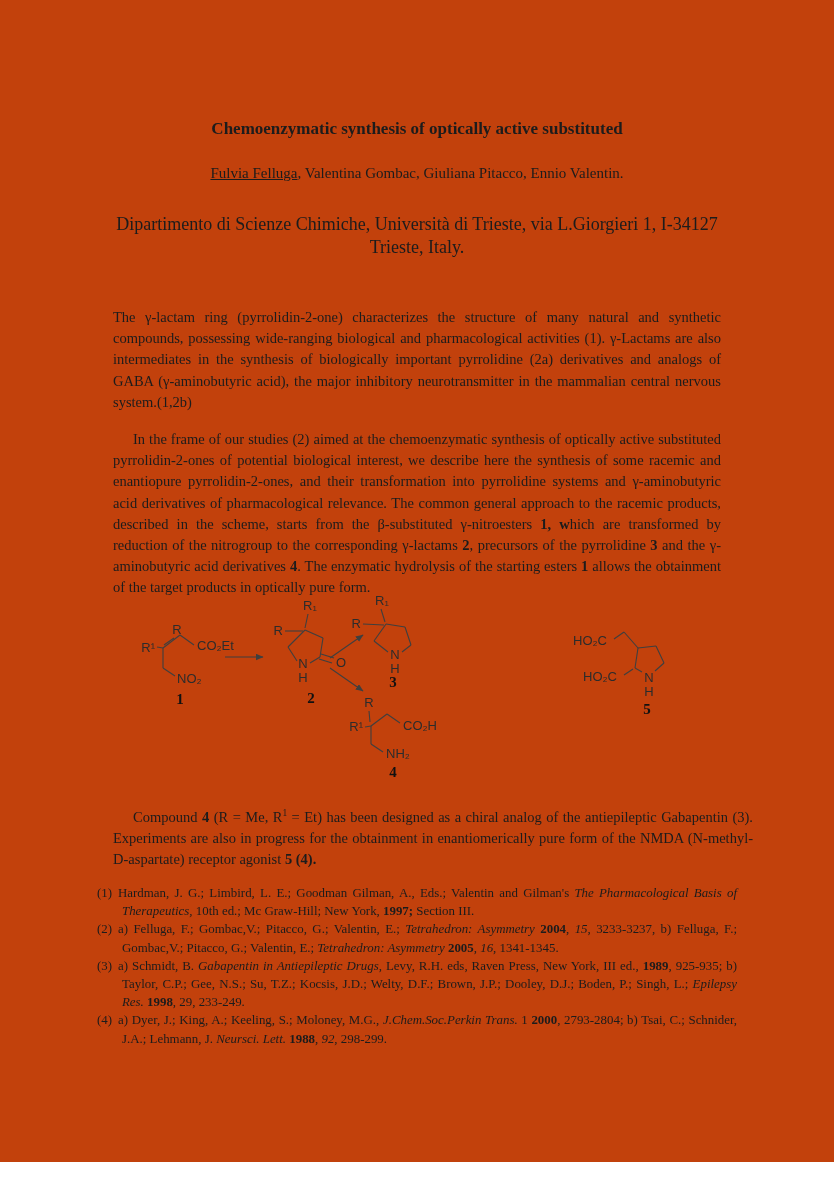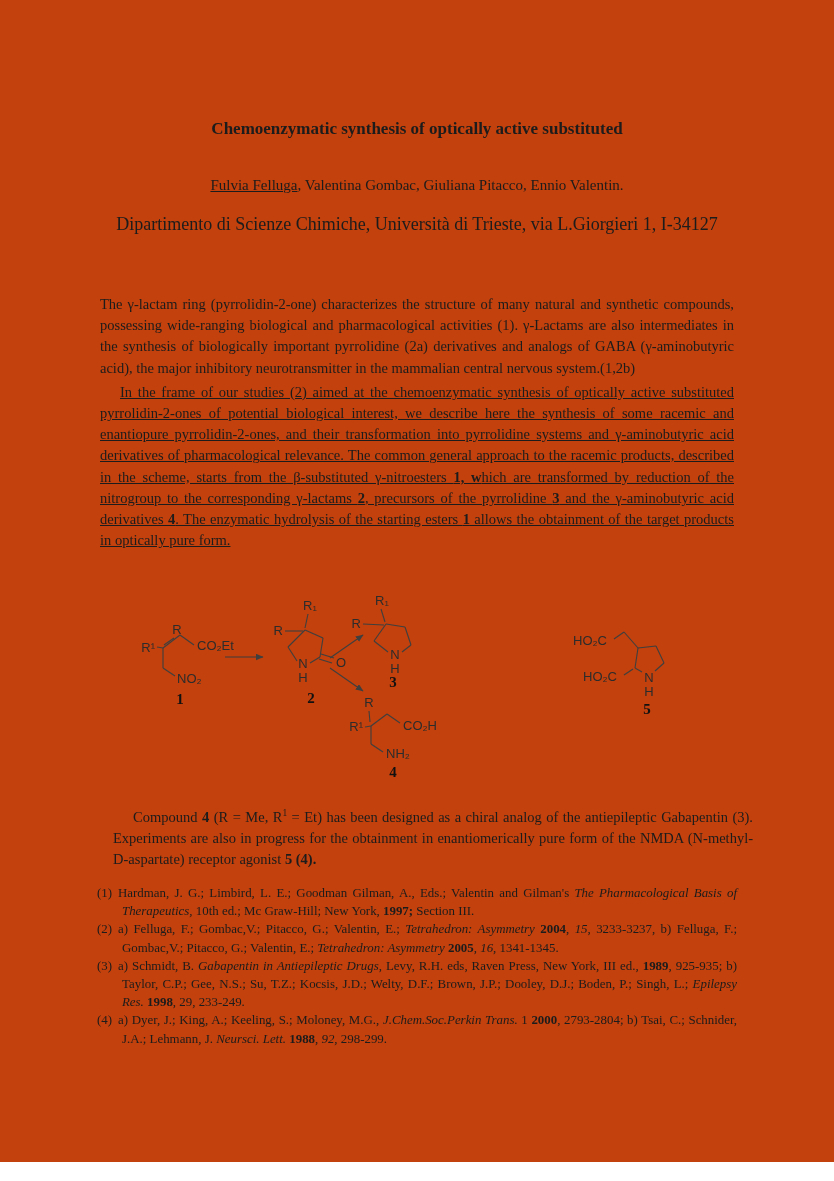--- a/index.html
+++ b/index.html
@@ -5,35 +5,35 @@
   html,body { margin:0; padding:0; background:#ffffff; }
   .page {
     position:relative; width:834px; height:1162px; background:#c2410c;
     font-family:"Liberation Serif", serif; color:#1c1c1c; overflow:hidden;
   }
   .title {
     position:absolute; left:97px; top:116px; width:640px;
     text-align:center; font-weight:bold; font-size:17px; line-height:25px;
   }
   .authors {
-    position:absolute; left:97px; top:177px; width:640px;
+    position:absolute; left:97px; top:165px; width:640px;
     text-align:center; font-size:15px;
   }
   .authors .u { text-decoration:underline; }
   .affil {
     position:absolute; left:97px; top:213px; width:640px;
     text-align:center; font-size:18px; line-height:22.5px;
   }
   .affil .email { font-style:italic; }
   .body-text {
     position:absolute; left:97px; top:291px; width:640px;
     font-size:14.5px; line-height:21.2px; text-align:justify;
   }
-  .body-text p { margin:3px; }
-  .indent { text-indent:20px;text-decoration:underline; }
+  .body-text p { margin:16px; }
+  .indent { text-indent:20px; }
   .p3 {
     position:absolute; left:97px; top:791px; width:640px;
     font-size:14.5px; line-height:21.2px; text-align:justify; text-indent:20px; margin:16px;
   }
   .scheme { position:absolute; left:97px; top:588px; width:640px; height:200px; }
   .scheme svg { display:block; }
   .scheme text {
     font-family:"Liberation Sans","DejaVu Sans",sans-serif;
     font-size:13px; fill:#2c2c2c;
   }
@@ -56,20 +56,21 @@
 <div class="page">
 
   <div class="title">
     <div>Chemoenzymatic synthesis of optically active substituted</div>
   </div>
 
   <div class="authors"><span class="u">Fulvia Felluga</span><span>, Valentina Gombac, Giuliana Pitacco, Ennio Valentin.</span></div>
 
   <div class="affil">
     <div>Dipartimento di Scienze Chimiche, Università di Trieste, via L.Giorgieri 1, I-34127</div>
+    <div>Trieste, Italy.</div>
   </div>
 
   <div class="body-text">
     <p><span>The γ-lactam ring (pyrrolidin-2-one) characterizes the structure of many natural and synthetic compounds, possessing wide-ranging biological and pharmacological activities (1). γ-Lactams are also intermediates in the synthesis of biologically important pyrrolidine (2a) derivatives and analogs of GABA (γ-aminobutyric acid), the major inhibitory neurotransmitter in the mammalian central nervous system.(1,2b)</span></p>
     <p class="indent"><span>In the frame of our studies (2) aimed at the chemoenzymatic synthesis of optically active substituted pyrrolidin-2-ones of potential biological interest, we describe here the synthesis of some racemic and enantiopure pyrrolidin-2-ones, and their transformation into pyrrolidine systems and γ-aminobutyric acid derivatives of pharmacological relevance. The common general approach to the racemic products, described in the scheme, starts from the β-substituted γ-nitroesters </span><span style="font-weight: bold;">1, w</span><span>hich are transformed by reduction of the nitrogroup to the corresponding γ-lactams </span><span style="font-weight: bold;">2</span><span>, precursors of the pyrrolidine </span><span style="font-weight: bold;">3</span><span> and the γ-aminobutyric acid derivatives </span><span style="font-weight: bold;">4</span><span>. The enzymatic hydrolysis of the starting esters </span><span style="font-weight: bold;">1</span><span> allows the obtainment of the target products in optically pure form.</span></p>
   </div>
 
   <div class="scheme">
     <svg width="640" height="200" viewBox="0 0 640 200" xmlns="http://www.w3.org/2000/svg">
       <defs>

